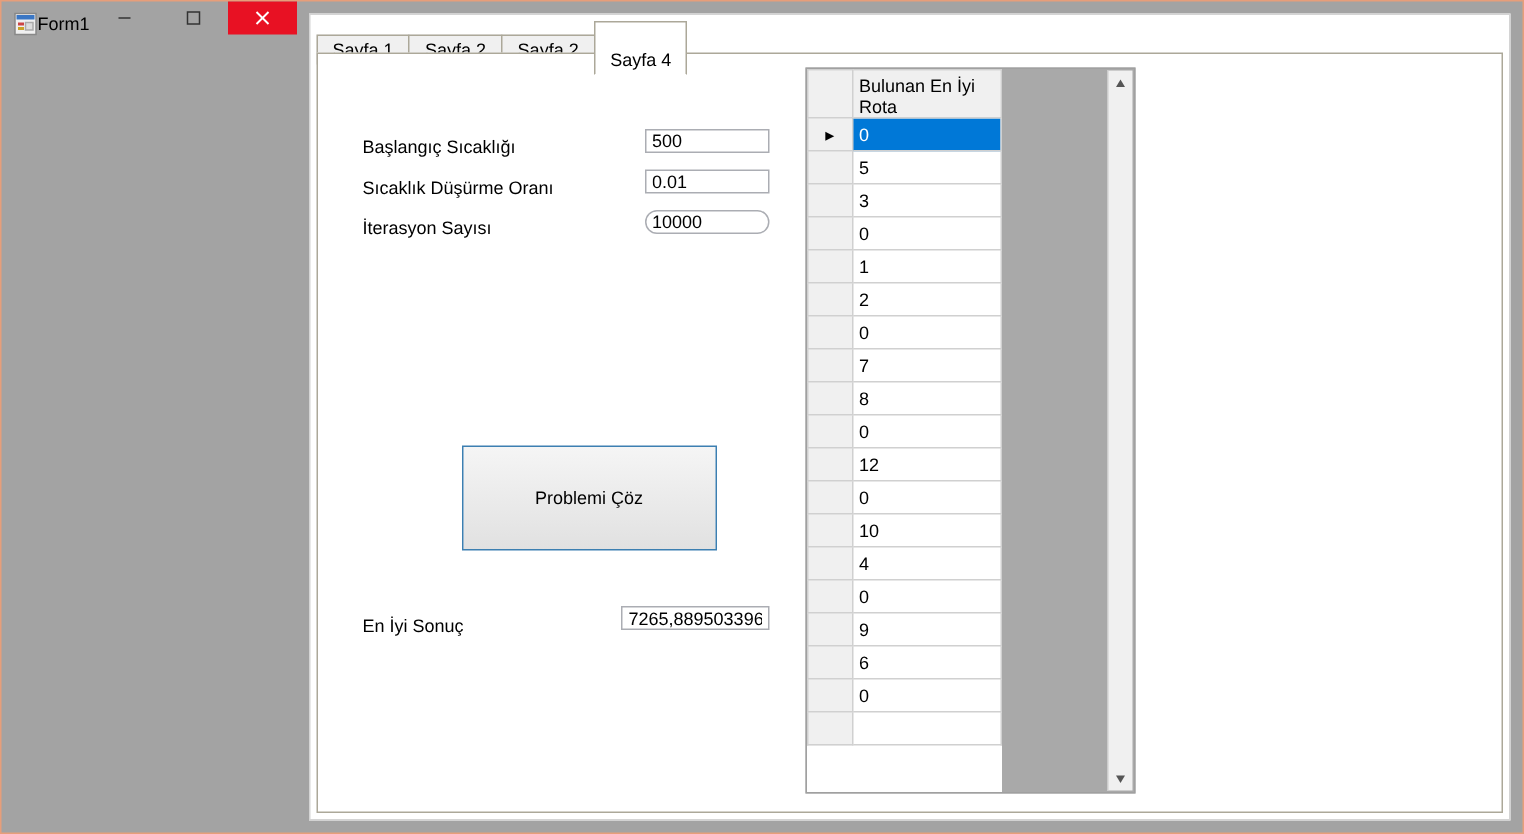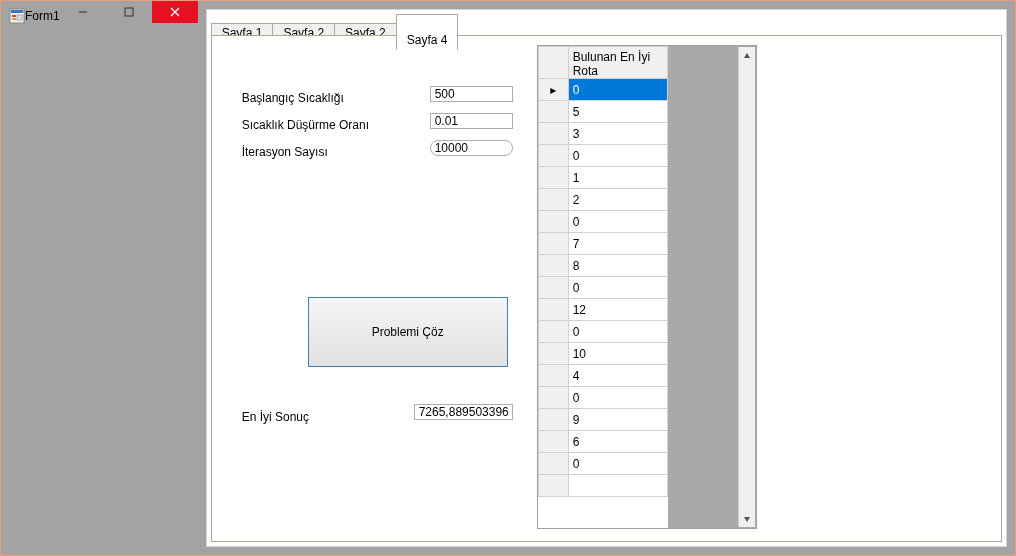--- a/index.html
+++ b/index.html
@@ -76,21 +76,21 @@
     }
     .lbl {
       position:absolute; font-size:12px; color:#000;
     }
     .txtbox {
       position:absolute; height:16px; font-size:12px;
       border:1px solid #abadb3; padding:2px 4px;
       background:#fff; font-family:inherit;
     }
     .bigbtn {
-      position:absolute; width:200px; height:70px;
+      position:absolute; width:170px; height:70px;
       background: linear-gradient(#f5f5f5,#e1e1e1);
       border:1px solid #3c7fb1;
       font-size:12px;
       display:flex;align-items:center;justify-content:center;
       cursor:default;
     }
     .grid-wrap {
       position:absolute;
       border:1px solid #a0a0a0;
       background:#a9a9a9;

